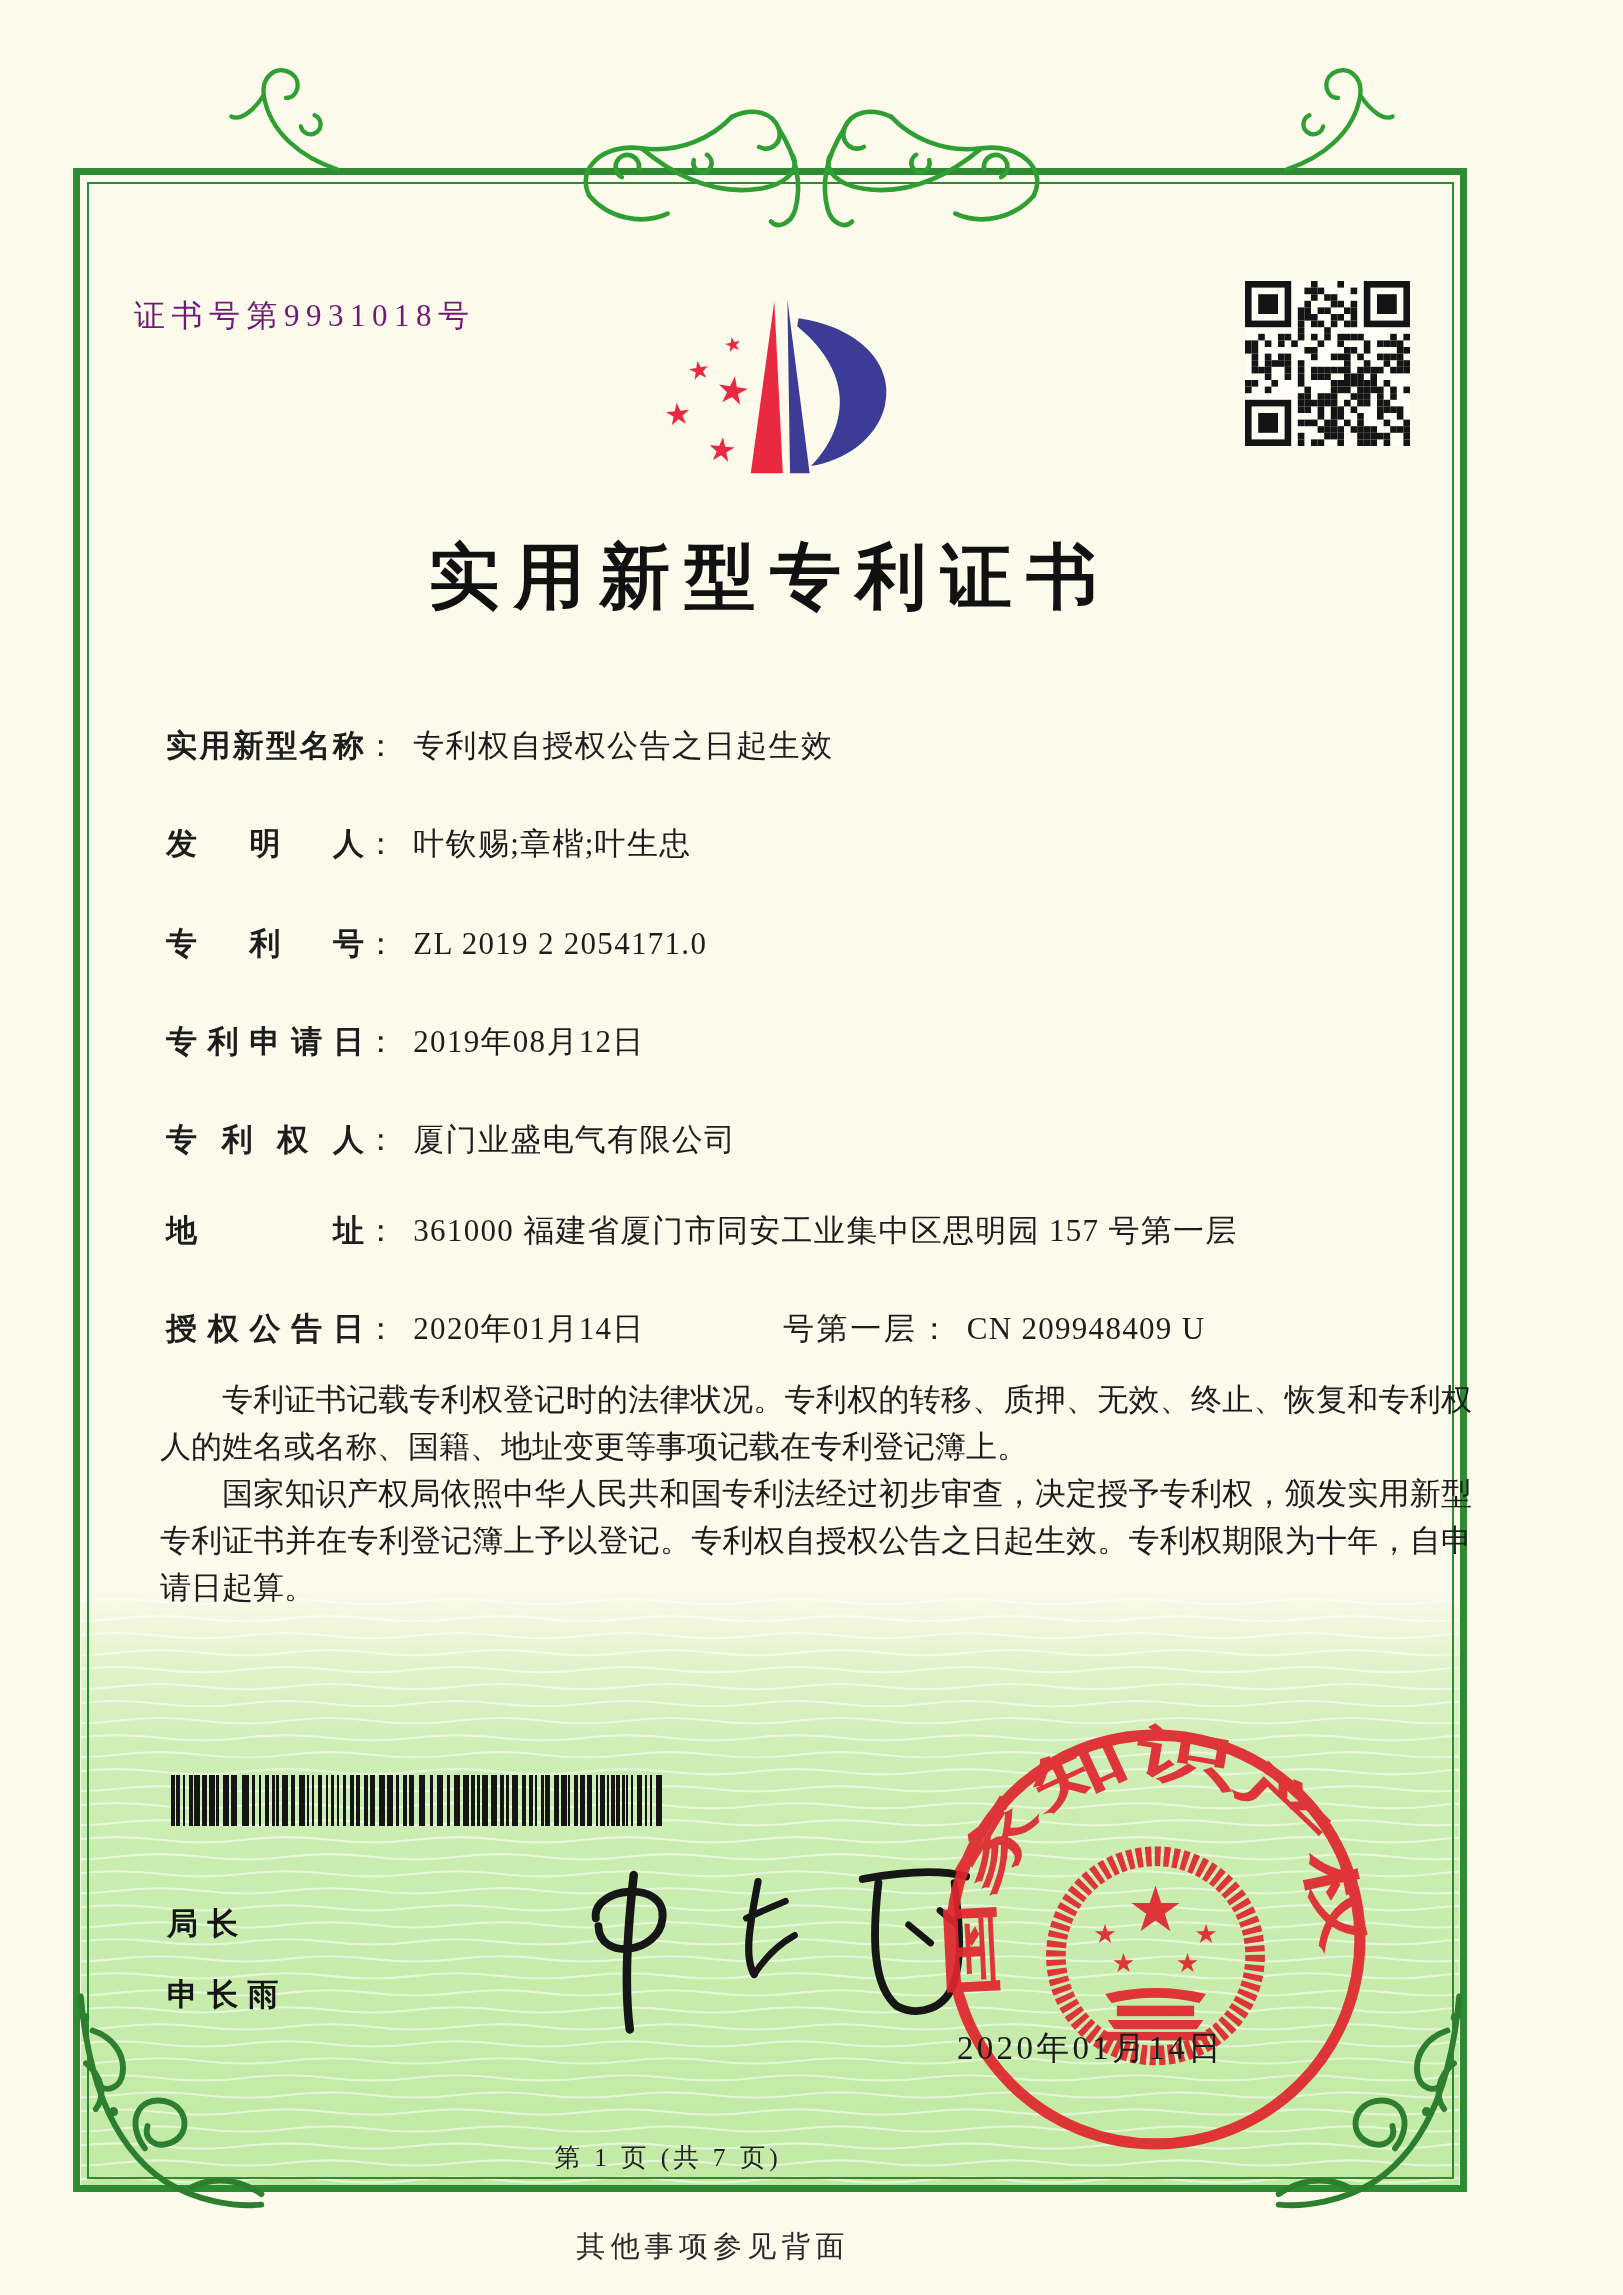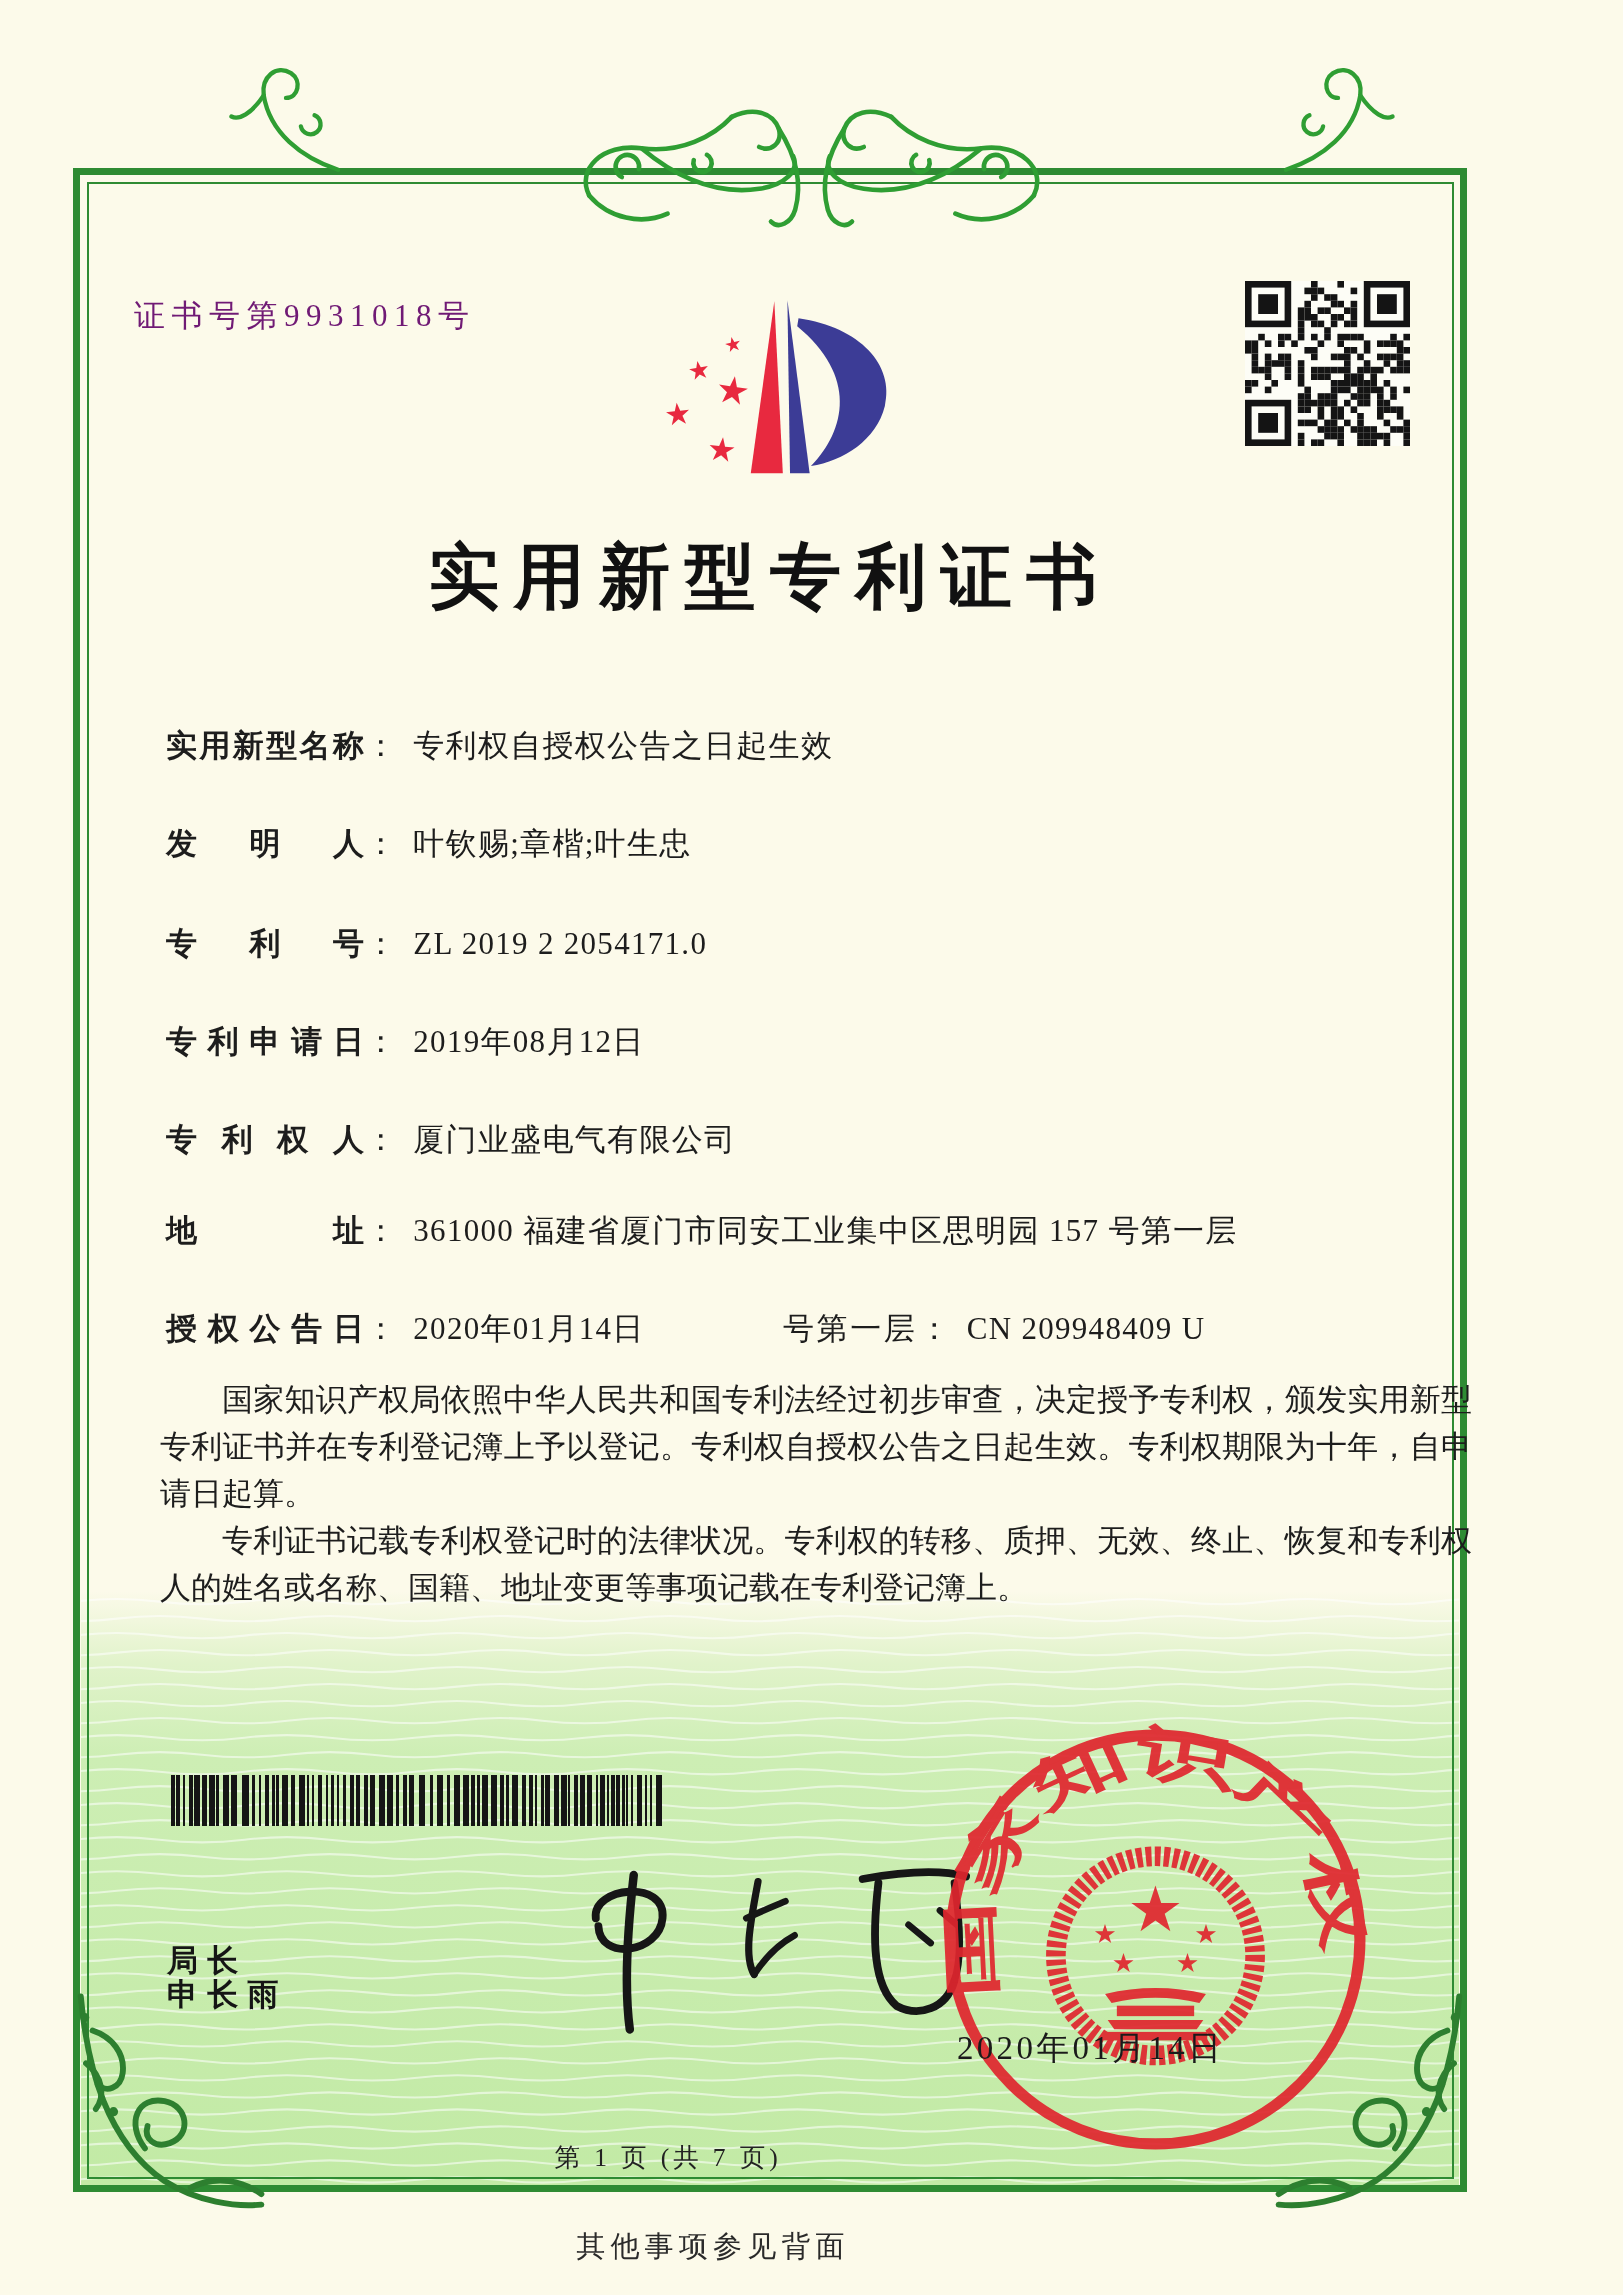--- a/index.html
+++ b/index.html
@@ -426,22 +426,22 @@
   <span class="flabel">地址</span><span class="fcolon">：</span><span class="fvalue">361000 福建省厦门市同安工业集中区思明园 157 号第一层</span>
 </div>
 <div class="frow" style="top:1308px;width:1309px;">
   <span class="flabel">授权公告日</span><span class="fcolon">：</span><span class="fvalue">2020年01月14日</span>
   <span class="fpair2">
     <span class="flabel2">号第一层</span><span class="fcolon">：</span><span class="fvalue">CN 209948409 U</span>
   </span>
 </div>
 
 <div class="content" id="paras">
+  <p>专利证书记载专利权登记时的法律状况。专利权的转移、质押、无效、终止、恢复和专利权人的姓名或名称、国籍、地址变更等事项记载在专利登记簿上。</p>
   <p>国家知识产权局依照中华人民共和国专利法经过初步审查，决定授予专利权，颁发实用新型专利证书并在专利登记簿上予以登记。专利权自授权公告之日起生效。专利权期限为十年，自申请日起算。</p>
-  <p>专利证书记载专利权登记时的法律状况。专利权的转移、质押、无效、终止、恢复和专利权人的姓名或名称、国籍、地址变更等事项记载在专利登记簿上。</p>
 </div>
 
 <div class="content" id="barcode">
     <div class="bar" style="width: 3.9px;"></div>
     <div class="gap" style="width: 1.3px;"></div>
     <div class="bar" style="width: 3.9px;"></div>
     <div class="gap" style="width: 2.6px;"></div>
     <div class="bar" style="width: 2.6px;"></div>
     <div class="gap" style="width: 3.9px;"></div>
     <div class="bar" style="width: 3.9px;"></div>
@@ -575,21 +575,21 @@
     <div class="bar" style="width: 4.6px;"></div>
     <div class="gap" style="width: 3.3px;"></div>
     <div class="bar" style="width: 2px;"></div>
     <div class="gap" style="width: 2.6px;"></div>
     <div class="bar" style="width: 2px;"></div>
     <div class="gap" style="width: 3.9px;"></div>
     <div class="bar" style="width: 5.9px;"></div>
     <div class="gap" style="width: 2px;"></div>
   </div>
 
-<div class="content director" style="top:1903px;margin-top:37px;">局长</div>
+<div class="content director" style="top:1903px;">局长</div>
 <div class="content director" style="top:1974px;">申长雨</div>
 
 <svg class="content" id="signature" viewBox="0 0 720 330">
   <g stroke="#161616" fill="none" stroke-linecap="round" stroke-linejoin="round">
     <path d="M128,52 C118,140 114,230 122,288" stroke-width="13"></path>
     <path d="M70,118 C64,70 178,58 172,118 C167,172 76,184 74,130" stroke-width="12"></path>
     <path d="M318,62 C306,126 296,176 312,204" stroke-width="11"></path>
     <path d="M300,118 C326,106 346,98 360,92" stroke-width="10"></path>
     <path d="M312,204 C330,176 352,156 374,144" stroke-width="10"></path>
     <path d="M478,58 C556,44 606,46 636,54" stroke-width="12"></path>

